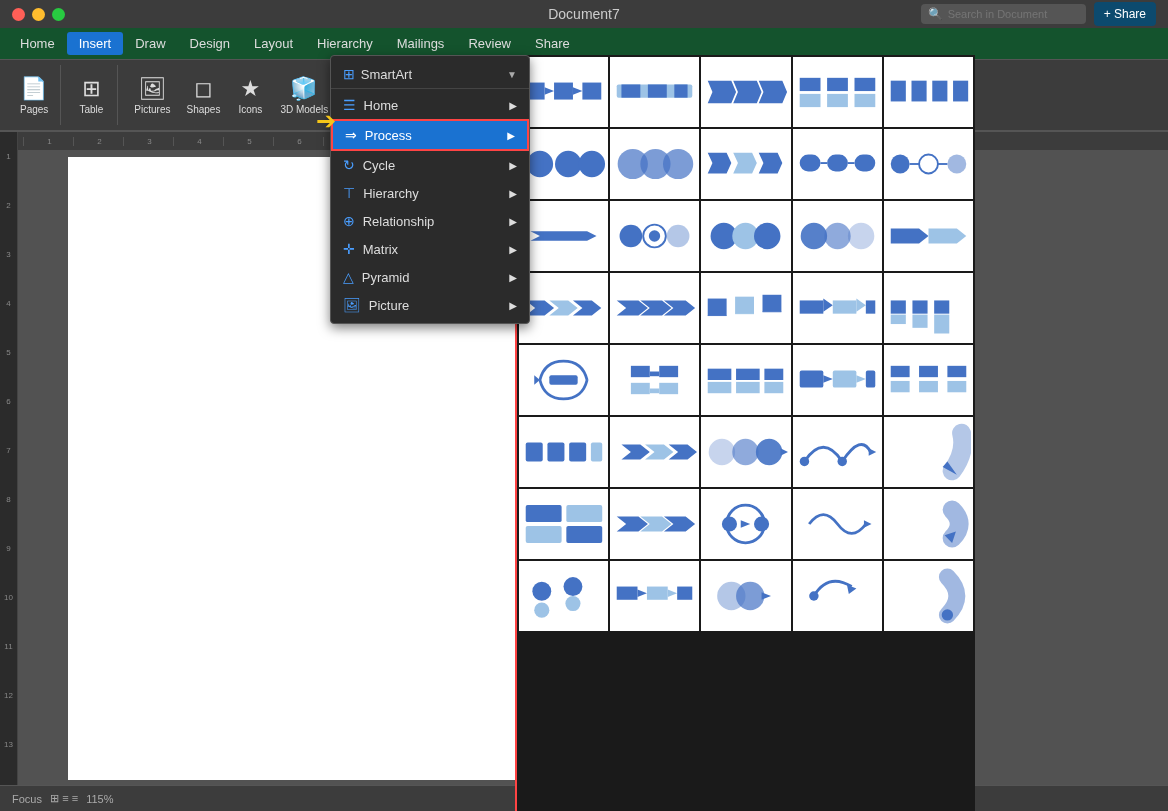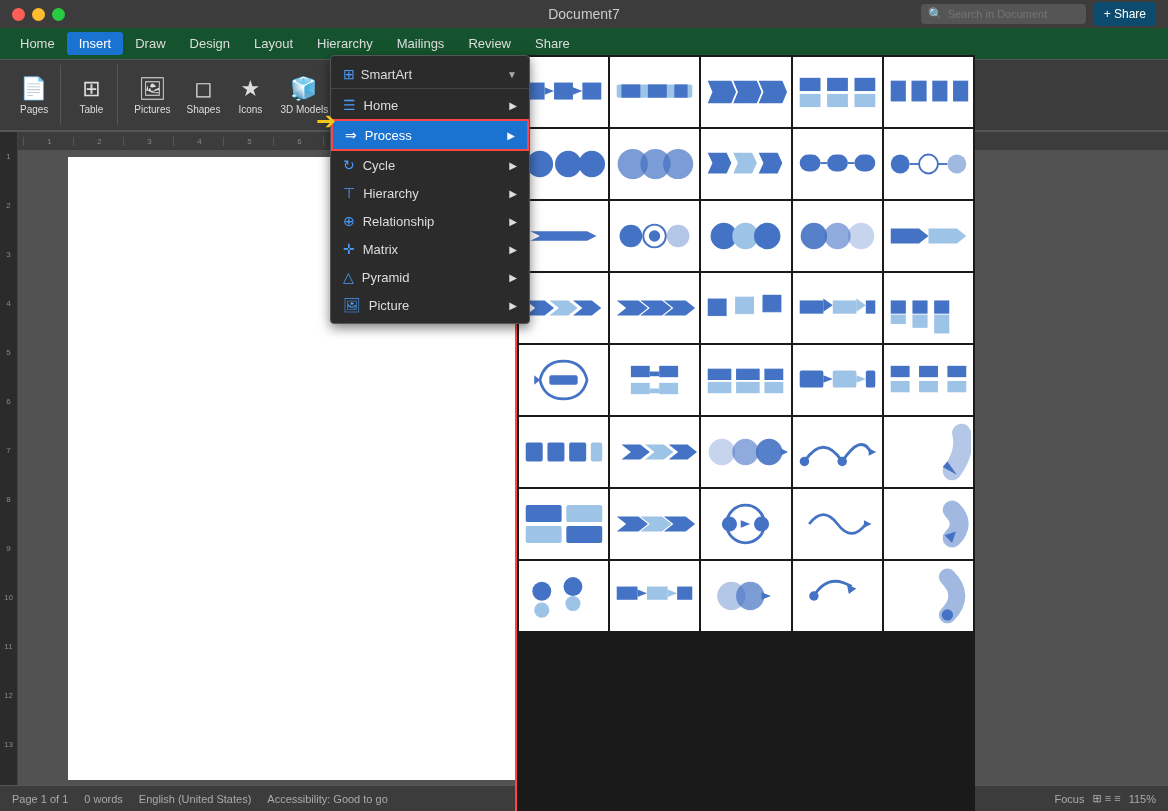--- a/index.html
+++ b/index.html
@@ -829,24 +829,18 @@
       <svg class="cell-svg" viewBox="0 0 90 60">
           <path d="M65,10 Q85,30 65,50" stroke="#4472c4" fill="none" stroke-width="18" stroke-linecap="round" opacity="0.5"></path>
           <circle cx="65" cy="50" r="6" fill="#4472c4"></circle>
         </svg>
     </div>
 
   </div>
 </div>
 
 <div class="status-bar">
-  <div class="status-left">
-    <span class="status-item">Page 1 of 1</span>
-    <span class="status-item">0 words</span>
-    <span class="status-item">English (United States)</span>
-    <span class="status-item">Accessibility: Good to go</span>
-  </div>
   <div class="status-right">
     <span class="status-item">Focus</span>
     <span class="status-item">⊞ ≡ ≡</span>
     <span class="zoom-text">115%</span>
   </div>
 </div>
 
 </body></html>

